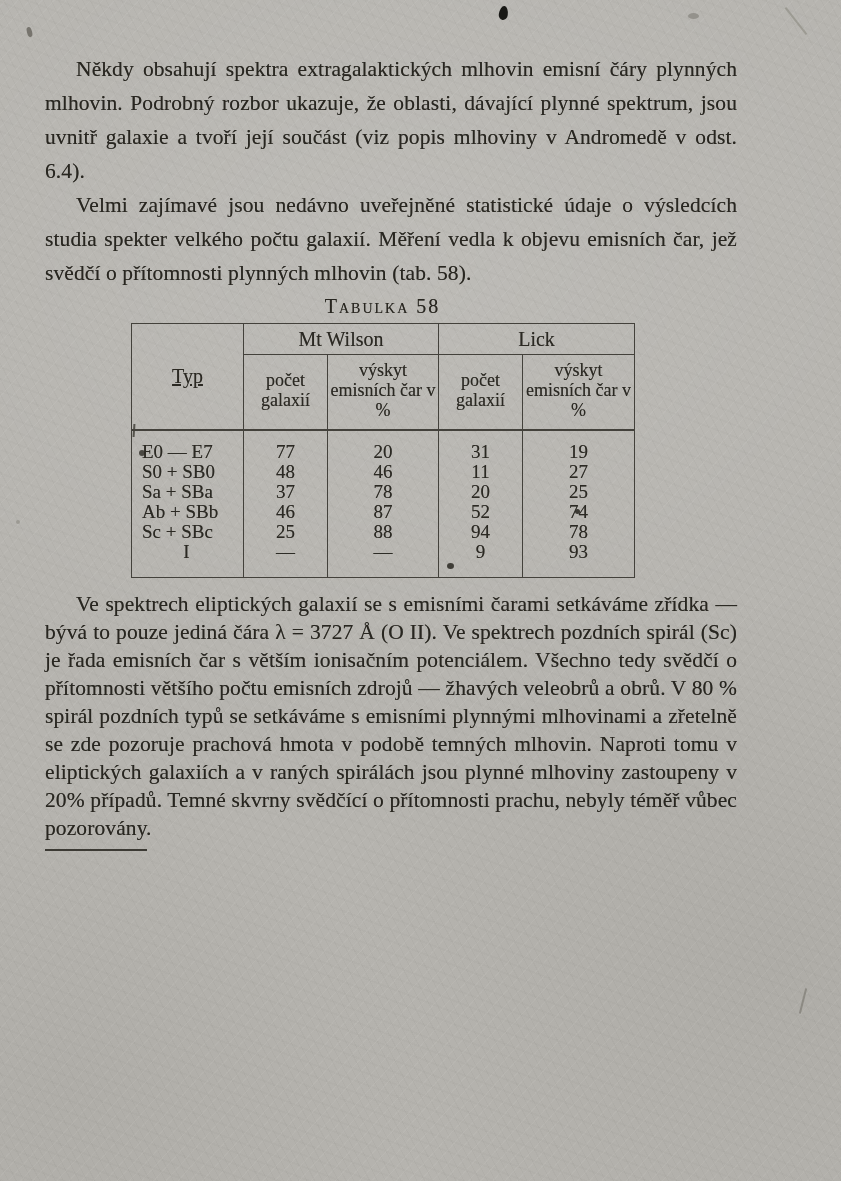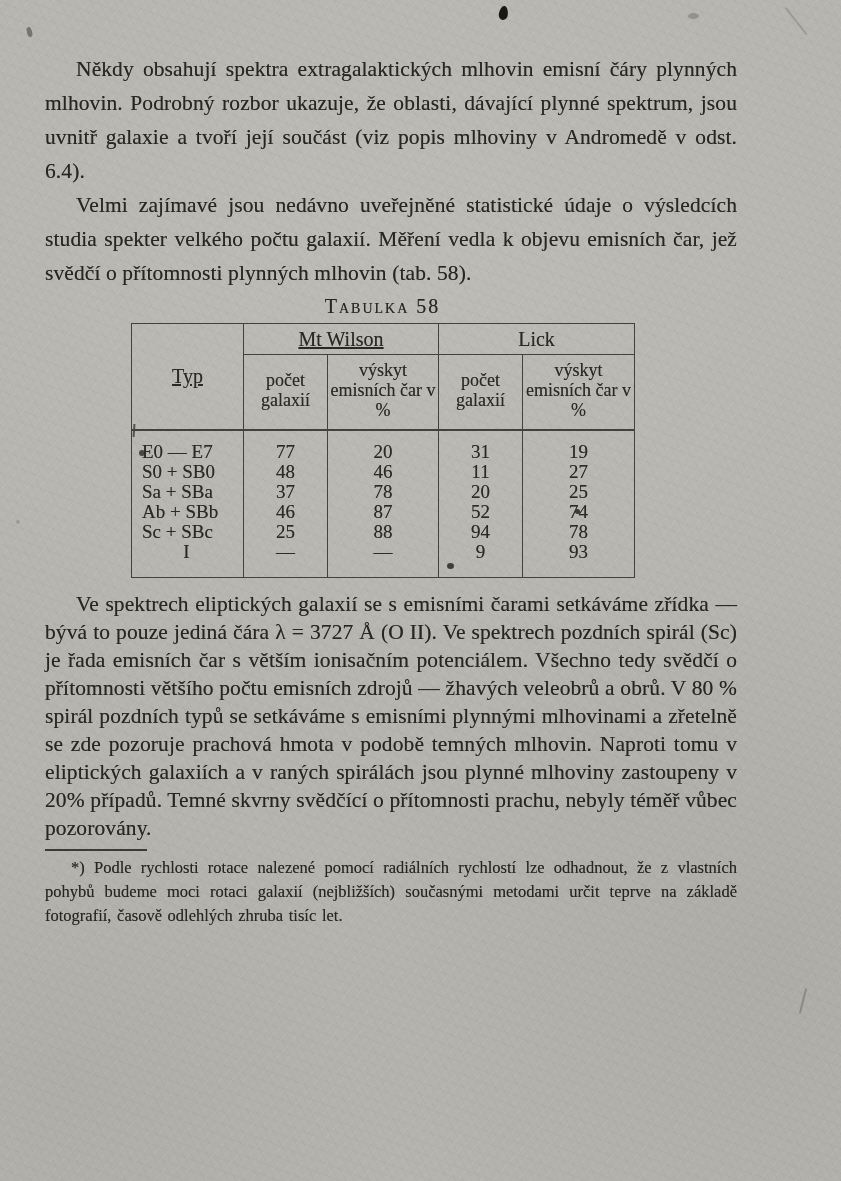--- a/index.html
+++ b/index.html
@@ -39,21 +39,21 @@
   table.tbl{
     border-collapse:collapse;width:503px;table-layout:fixed;
     font-size:19px;color:#2b2923;
     border:1.5px solid #43413b;
     text-shadow:0 0 0.5px rgba(40,38,32,0.5);
   }
   .c-typ{width:112px}.c-n1{width:84px}.c-p1{width:111px}.c-n2{width:84px}.c-p2{width:112px}
   .tbl th{font-weight:normal;}
   .th-typ{border-right:1px solid #43413b;border-bottom:2px solid #43413b;font-size:20px;text-decoration:underline;}
   .th-group{border-bottom:1px solid #43413b;font-size:20px;padding:4px 0 3px;}
-  .th-group.g1{border-right:1px solid #43413b;text-decoration:underline;}
+  .th-group.g1{border-right:1px solid #43413b;}
   .th-sub{border-bottom:2px solid #43413b;font-size:18px;line-height:20px;padding:5px 2px 9px;}
   .th-sub.br{border-right:1px solid #43413b;}
   .tbl td{text-align:center;line-height:20px;padding:0 2px;}
   .tbl td.br{border-right:1px solid #43413b;margin-top:16px;}
   .tbl td.typ{text-align:left;padding-left:10px;}
   .tbl tbody tr:first-child td{padding-top:11px;}
   .tbl tbody tr:last-child td{padding-bottom:15px;}
   .tbl tbody tr:last-child td.typ{text-align:center;padding-left:0;}
   
   .fn-rule{width:102px;height:0;border-top:2px solid #3c3a34;margin:7px 0 5px;}
@@ -156,17 +156,16 @@
             <td class="br">9</td>
             <td>93</td>
           </tr>
         </tbody>
       </table>
     </div>
 
     <p class="para tight">Ve spektrech eliptických galaxií se s emisními čarami setkáváme zřídka — bývá to pouze jediná čára λ = 3727 Å (O II). Ve spektrech pozdních spirál (Sc) je řada emisních čar s větším ionisačním potenciálem. Všechno tedy svědčí o přítomnosti většího počtu emisních zdrojů — žhavých veleobrů a obrů. V 80 % spirál pozdních typů se setkáváme s emisními plynnými mlhovinami a zřetelně se zde pozoruje prachová hmota v podobě temných mlhovin. Naproti tomu v eliptických galaxiích a v raných spirálách jsou plynné mlhoviny zastoupeny v 20% případů. Temné skvrny svědčící o přítomnosti prachu, nebyly téměř vůbec pozorovány.</p>
 
     <div class="fn-rule"></div>
-    <p class="footnote">*) Podle rychlosti rotace nalezené pomocí radiálních rychlostí lze odhadnout, že z vlastních pohybů budeme moci rotaci galaxií (nejbližších) současnými metodami určit teprve na základě fotografií, časově odlehlých zhruba tisíc let.</p>
 
 
   </main>
 </div>
 
 </body></html>

